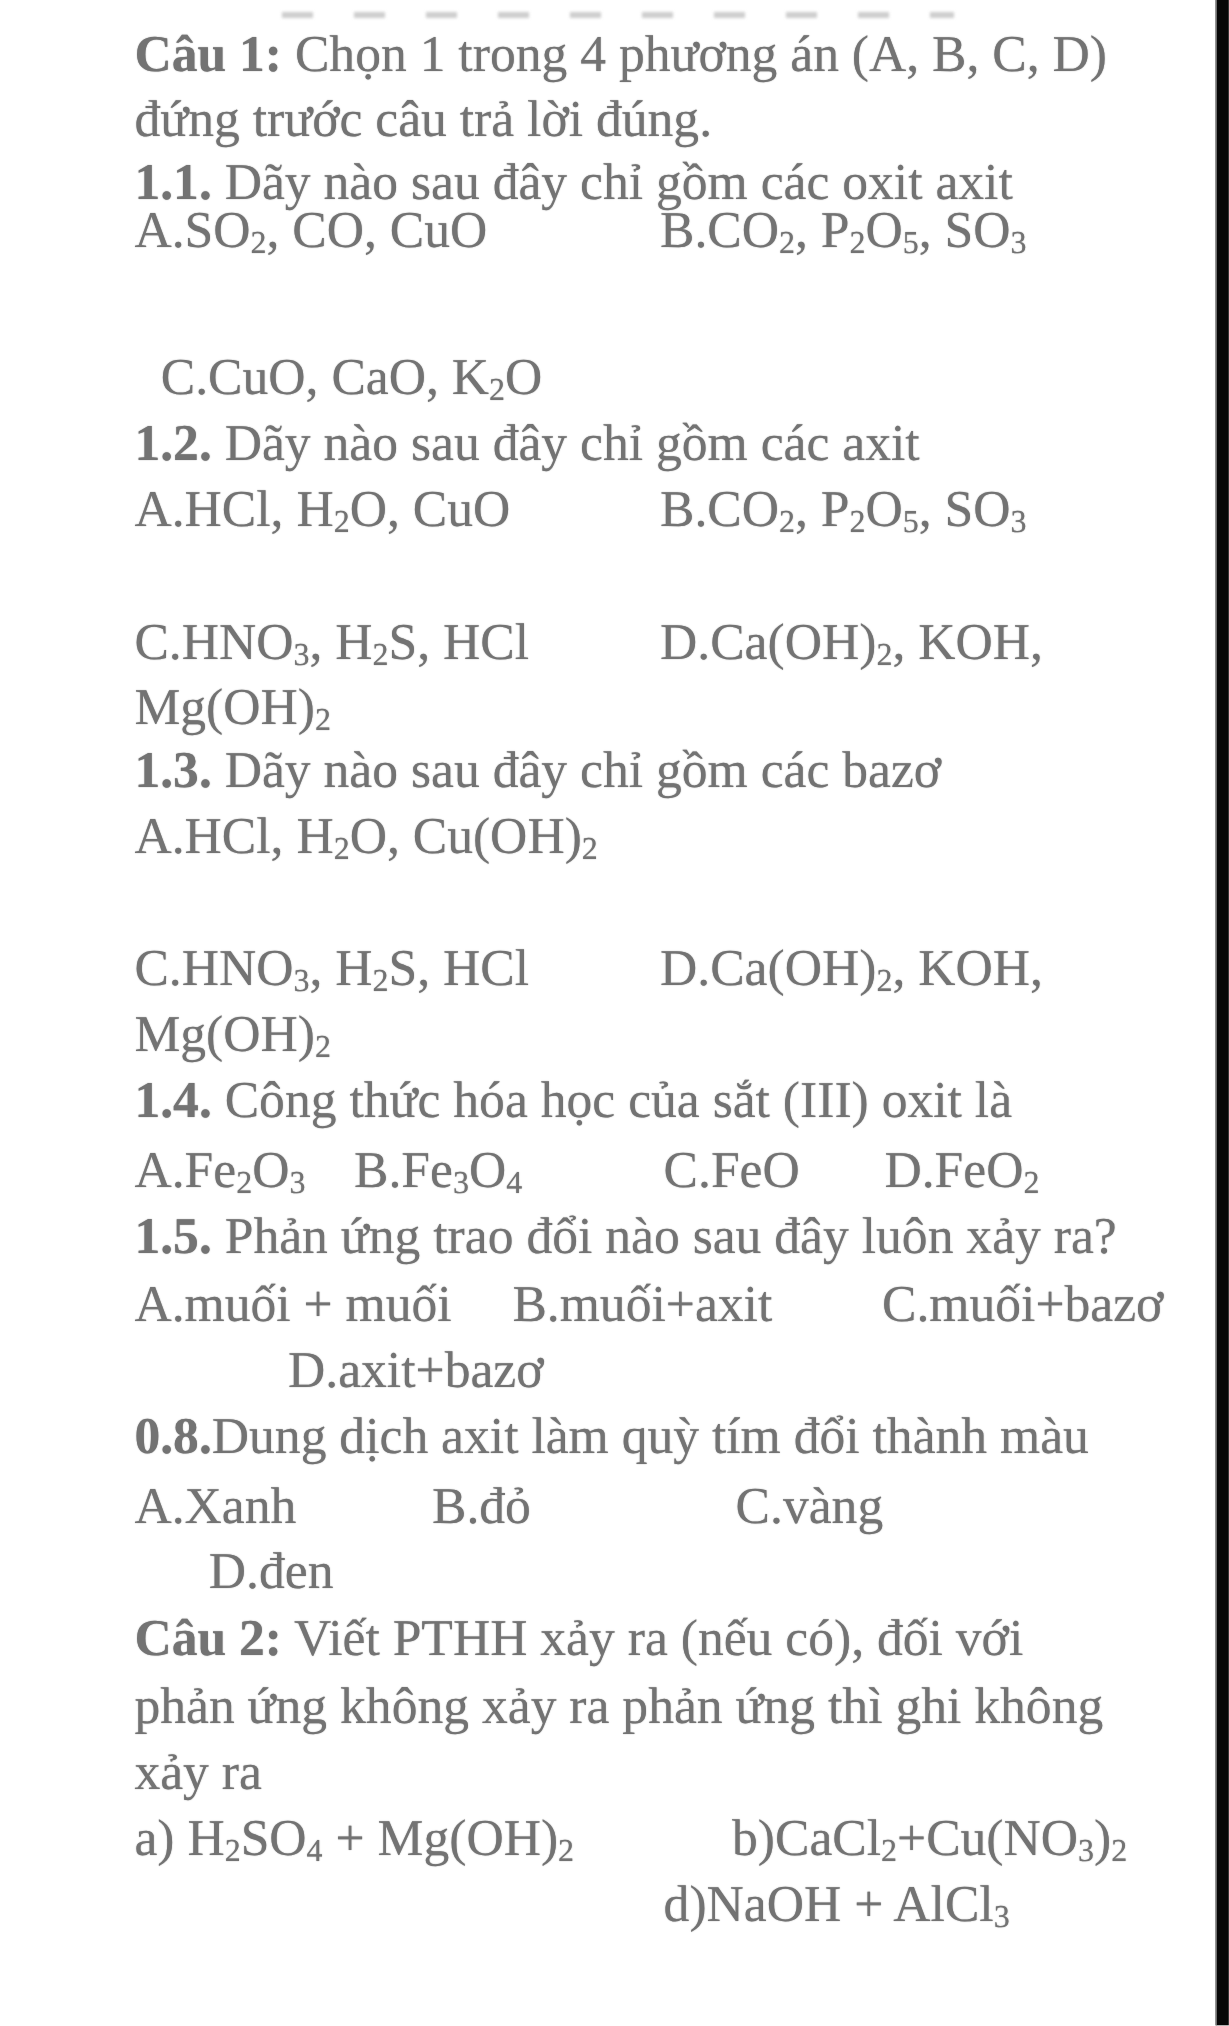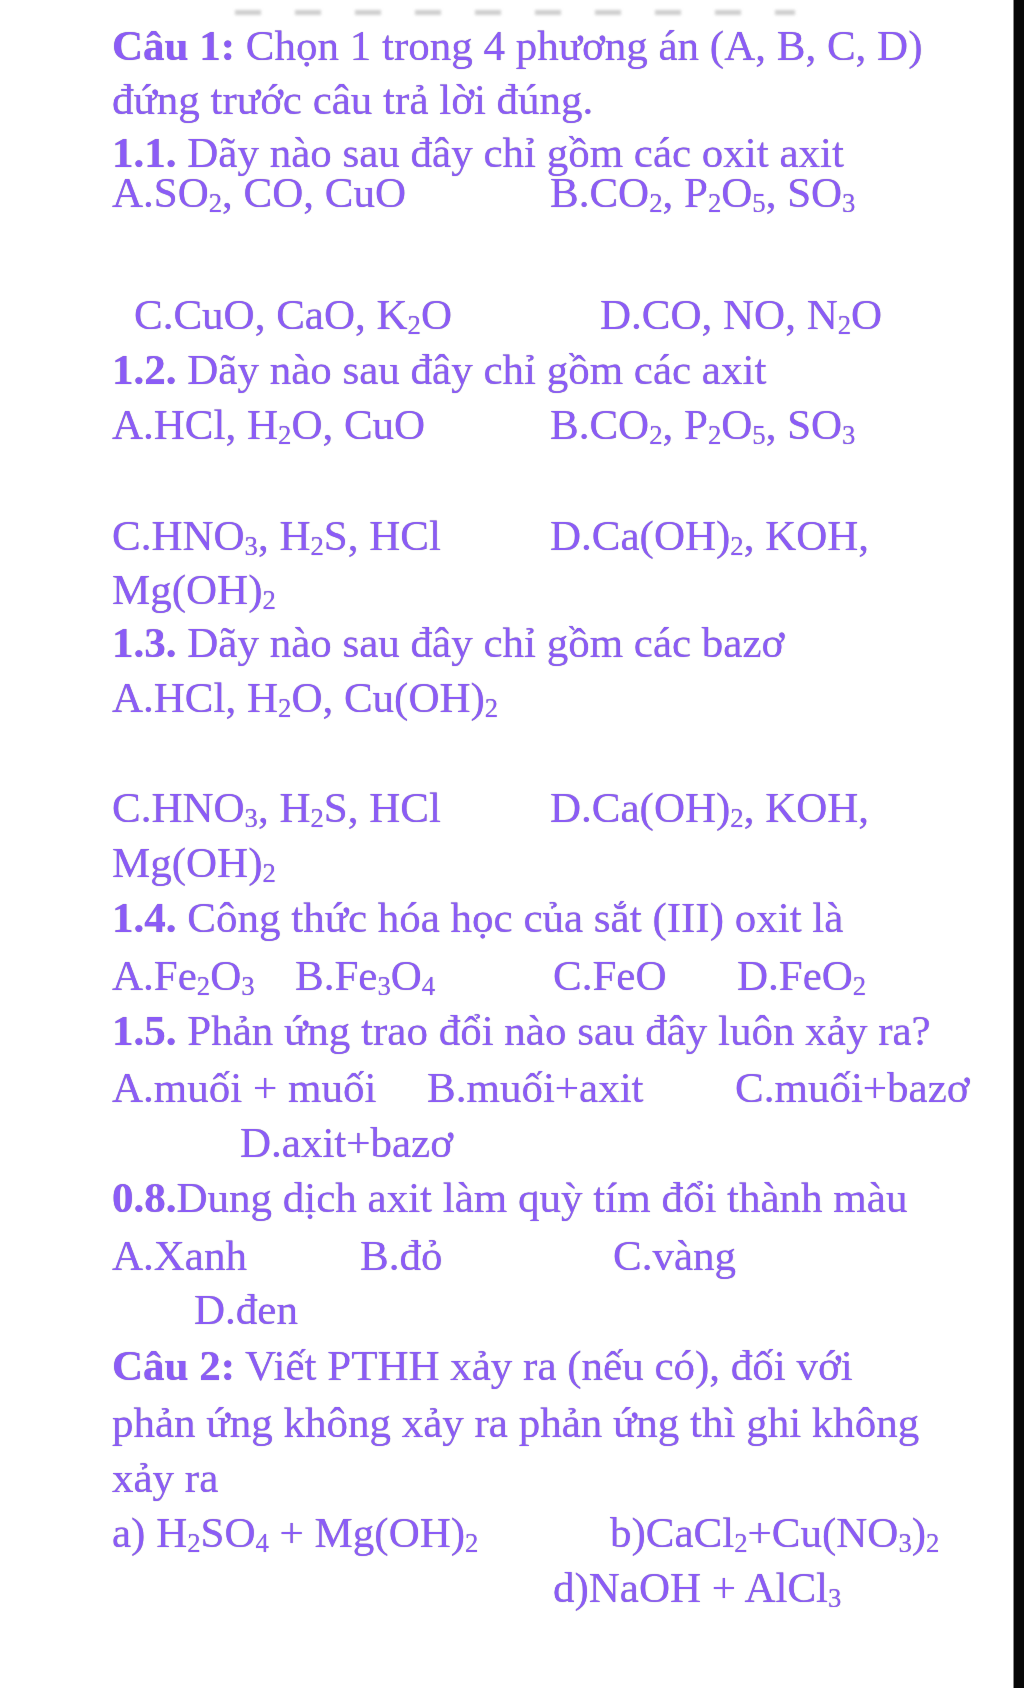--- a/index.html
+++ b/index.html
@@ -6,21 +6,21 @@
     margin:0;padding:0;
     width:1024px;height:1688px;
     background:#ffffff;
     overflow:hidden;
   }
   #page{
     position:relative;
     width:1024px;height:1688px;
     background:#ffffff;
     font-family:"Liberation Serif","DejaVu Serif",serif;
-    color:#8b5cf6;
+    color:#737373;
   }
   .line{
     position:absolute;left:0;width:1024px;height:56px;
     font-size:43px;line-height:56px;
     white-space:nowrap;
     text-shadow:0 0 1px rgba(0,0,0,.45);
   }
   .seg{position:absolute;top:0;white-space:nowrap;}
   .b{font-weight:bold;}
   sub{
@@ -54,21 +54,20 @@
       </div>
       <div class="line" style="top: 125px;">
         <span class="seg" style="left: 112px;"><span class="b">1.1.</span><span class=""> Dãy nào sau đây chỉ gồm các oxit axit</span></span>
       </div>
       <div class="line" style="top: 165px;">
         <span class="seg" style="left: 112px;"><span class="">A.SO<sub>2</sub>, CO, CuO</span></span>
         <span class="seg" style="left: 550px;"><span class="">B.CO<sub>2</sub>, P<sub>2</sub>O<sub>5</sub>, SO<sub>3</sub></span></span>
       </div>
       <div class="line" style="top: 287px;">
         <span class="seg" style="left: 112px; margin-left: 22px;"><span class="">C.CuO, CaO, K<sub>2</sub>O</span></span>
-        <span class="seg" style="left: 600px;"><span class="">D.CO, NO, N<sub>2</sub>O</span></span>
       </div>
       <div class="line" style="top: 342px;">
         <span class="seg" style="left: 112px;"><span class="b">1.2.</span><span class=""> Dãy nào sau đây chỉ gồm các axit</span></span>
       </div>
       <div class="line" style="top: 397px;">
         <span class="seg" style="left: 112px;"><span class="">A.HCl, H<sub>2</sub>O, CuO</span></span>
         <span class="seg" style="left: 550px;"><span class="">B.CO<sub>2</sub>, P<sub>2</sub>O<sub>5</sub>, SO<sub>3</sub></span></span>
       </div>
       <div class="line" style="top: 508px;">
         <span class="seg" style="left: 112px;"><span class="">C.HNO<sub>3</sub>, H<sub>2</sub>S, HCl</span></span>
@@ -112,21 +111,21 @@
       </div>
       <div class="line" style="top: 1170px;">
         <span class="seg" style="left: 112px;"><span class="b">0.8.</span><span class="">Dung dịch axit làm quỳ tím đổi thành màu</span></span>
       </div>
       <div class="line" style="top: 1228px;">
         <span class="seg" style="left: 112px;"><span class="">A.Xanh</span></span>
         <span class="seg" style="left: 360px;"><span class="">B.đỏ</span></span>
         <span class="seg" style="left: 613px;"><span class="">C.vàng</span></span>
       </div>
       <div class="line" style="top: 1282px;">
-        <span class="seg" style="left: 194px;"><span class="">D.đen</span></span>
+        <span class="seg" style="left: 174px;"><span class="">D.đen</span></span>
       </div>
       <div class="line" style="top: 1338px;">
         <span class="seg" style="left: 112px;"><span class="b">Câu 2:</span><span class=""> Viết PTHH xảy ra (nếu có), đối với</span></span>
       </div>
       <div class="line" style="top: 1395px;">
         <span class="seg" style="left: 112px;"><span class="">phản ứng không xảy ra phản ứng thì ghi không</span></span>
       </div>
       <div class="line" style="top: 1450px;">
         <span class="seg" style="left: 112px;"><span class="">xảy ra</span></span>
       </div>

